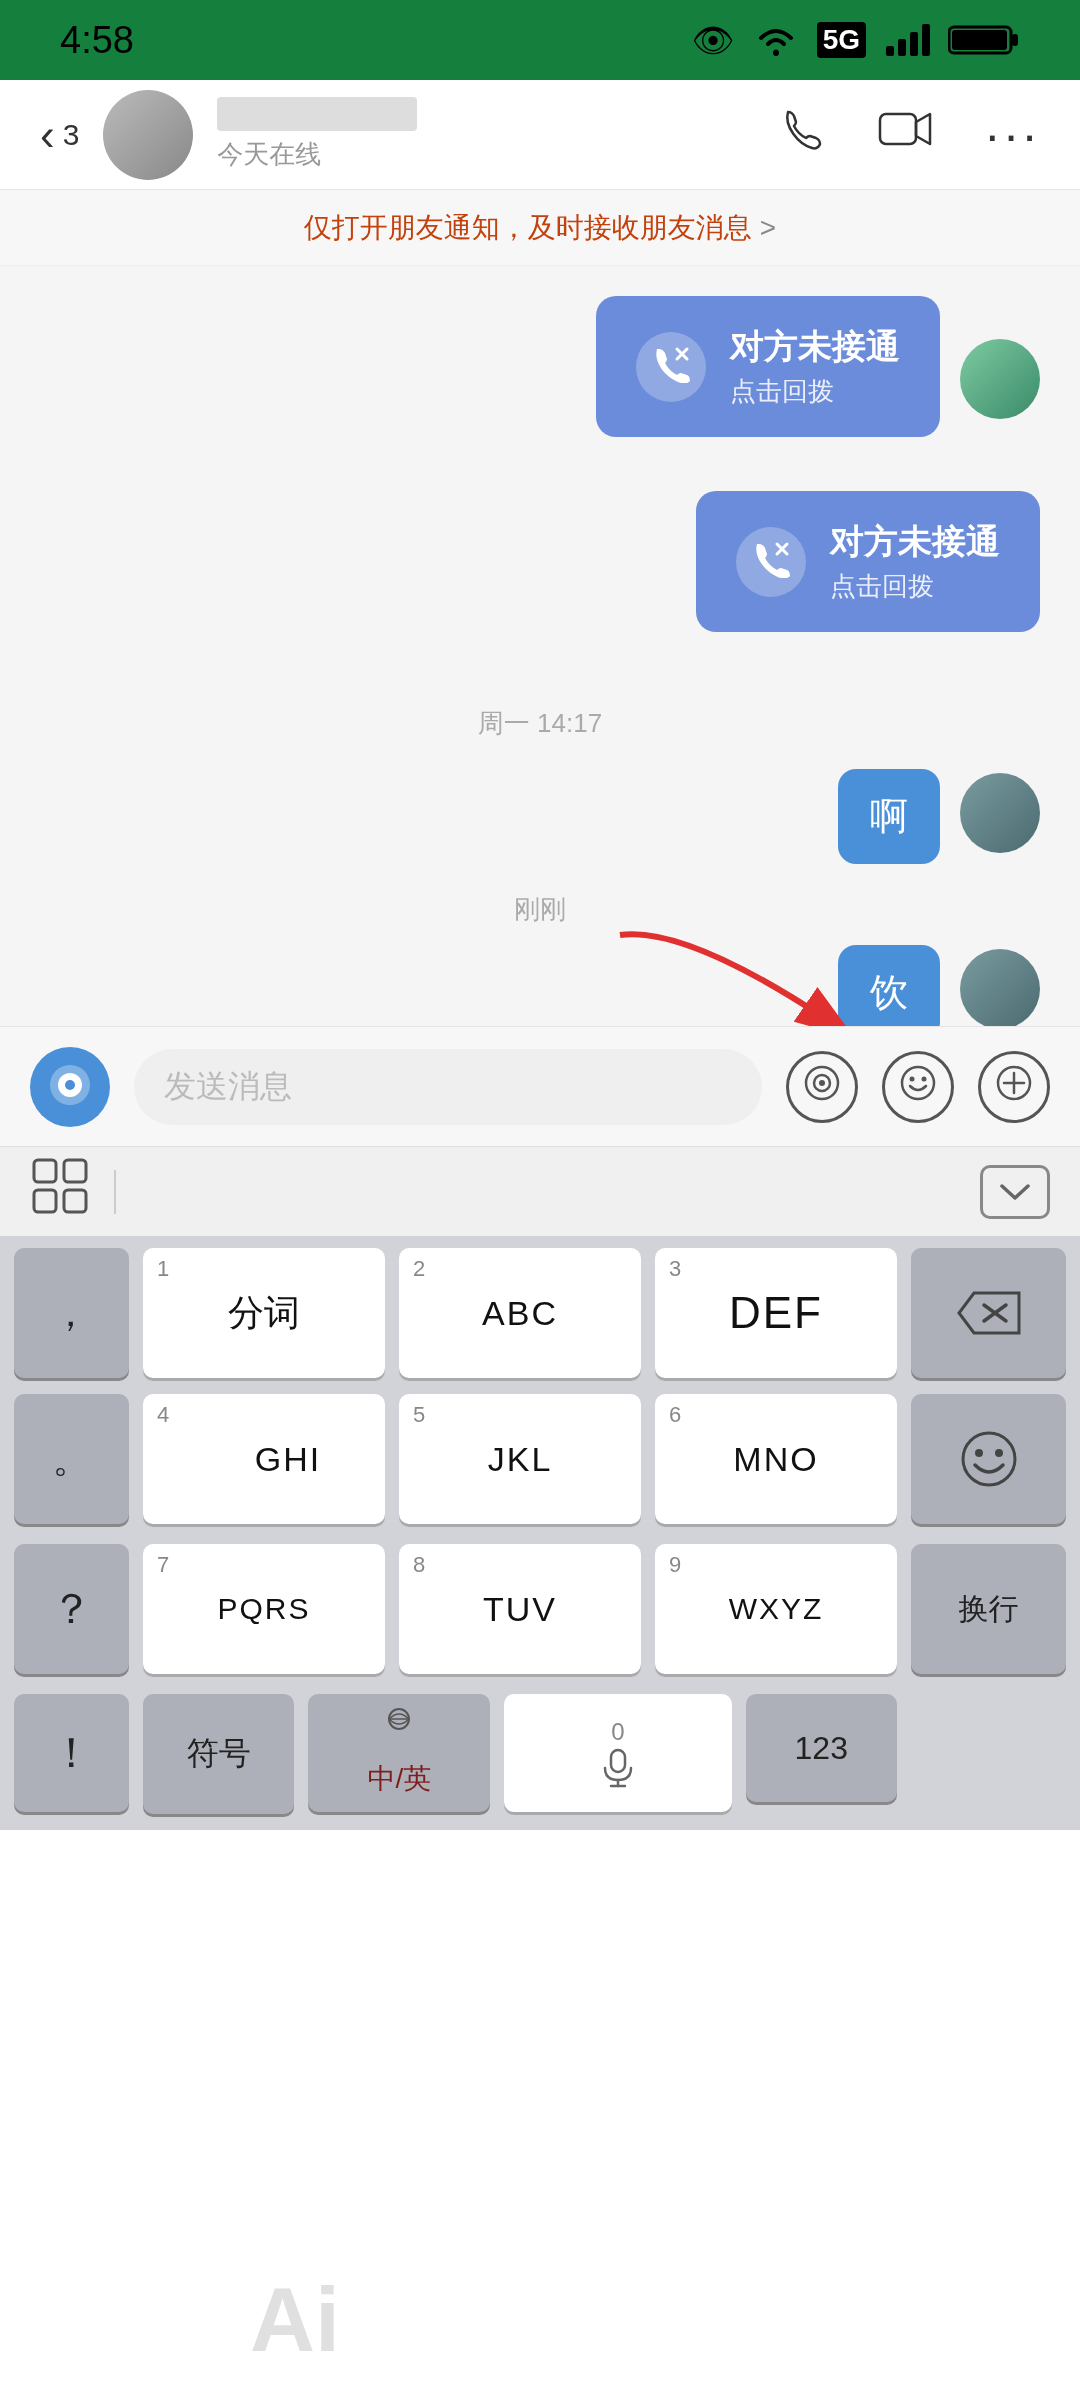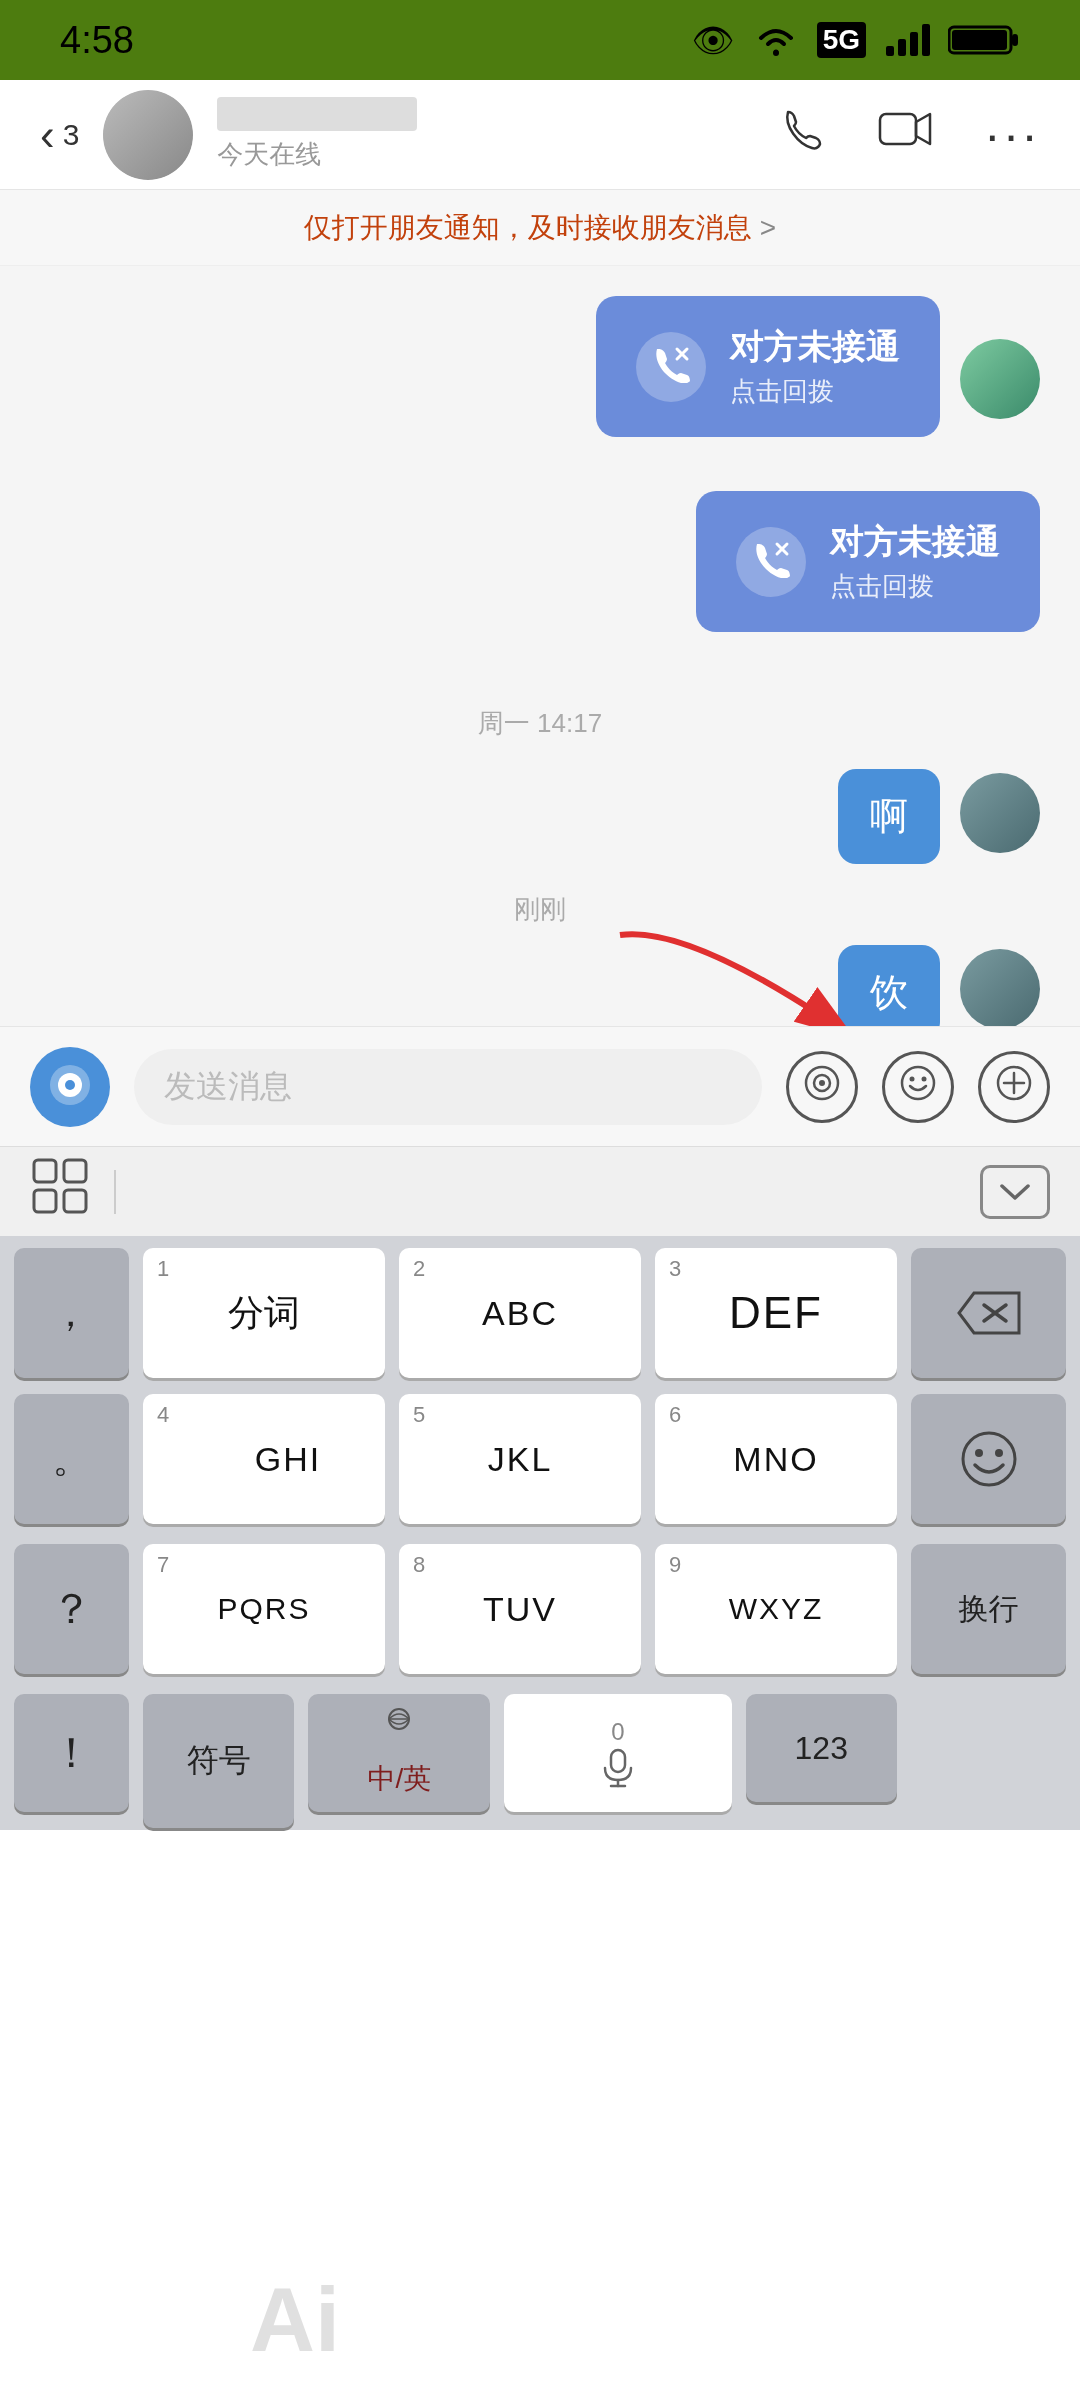--- a/index.html
+++ b/index.html
@@ -8,21 +8,21 @@
       width: 1080px;
       height: 2400px;
       font-family: -apple-system, 'PingFang SC', 'Helvetica Neue', sans-serif;
       background: #fff;
       overflow: hidden;
     }
 
     
     .status-bar {
       height: 80px;
-      background: #4d7c0f;
+      background: #15803d;
       display: flex;
       align-items: center;
       justify-content: space-between;
       padding: 0 60px;
     }
     .status-time {
       font-size: 38px;
       font-weight: 500;
       color: #000;
     }
@@ -644,21 +644,21 @@
       <span style="font-size:30px; color:#222; font-weight:500;">换行</span>
     </div>
   </div>
 
   <div style="display:flex; gap:14px; padding:4px 14px 16px 14px; height:140px;">
 
     <div class="key key-dark" style="width:115px; flex-shrink:0; height:118px; display:flex; align-items:center; justify-content:center;">
       <span style="font-size:42px; color:#222;">！</span>
     </div>
 
-    <div class="key key-dark" style="flex:1; height:134px; display:flex; align-items:center; justify-content:center;">
+    <div class="key key-dark" style="flex:1; height:120px; display:flex; align-items:center; justify-content:center;">
       <span style="font-size:32px; color:#222; font-weight:500;">符号</span>
     </div>
 
     <div class="key key-dark" style="flex:1.2; height:118px; display:flex; flex-direction:column; align-items:center; justify-content:center; gap:2px;">
       <svg width="28" height="22" viewBox="0 0 28 22" fill="none" style="margin-bottom:2px;">
         <circle cx="14" cy="11" r="10" stroke="#555" stroke-width="2"></circle>
         <path d="M4 11 Q14 1 24 11" stroke="#555" stroke-width="1.5" fill="none"></path>
         <path d="M4 11 Q14 21 24 11" stroke="#555" stroke-width="1.5" fill="none"></path>
         <line x1="4" y1="11" x2="24" y2="11" stroke="#555" stroke-width="1.5"></line>
       </svg>

